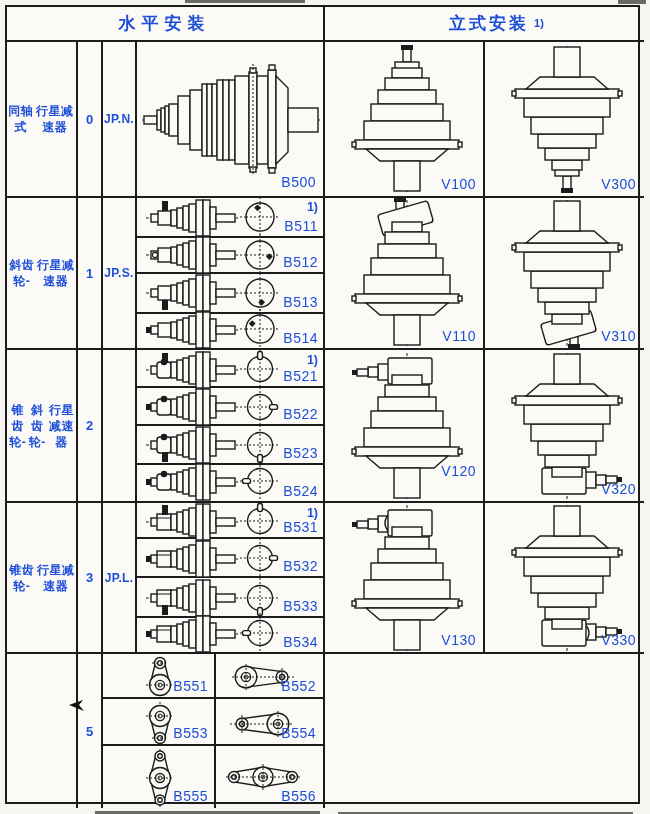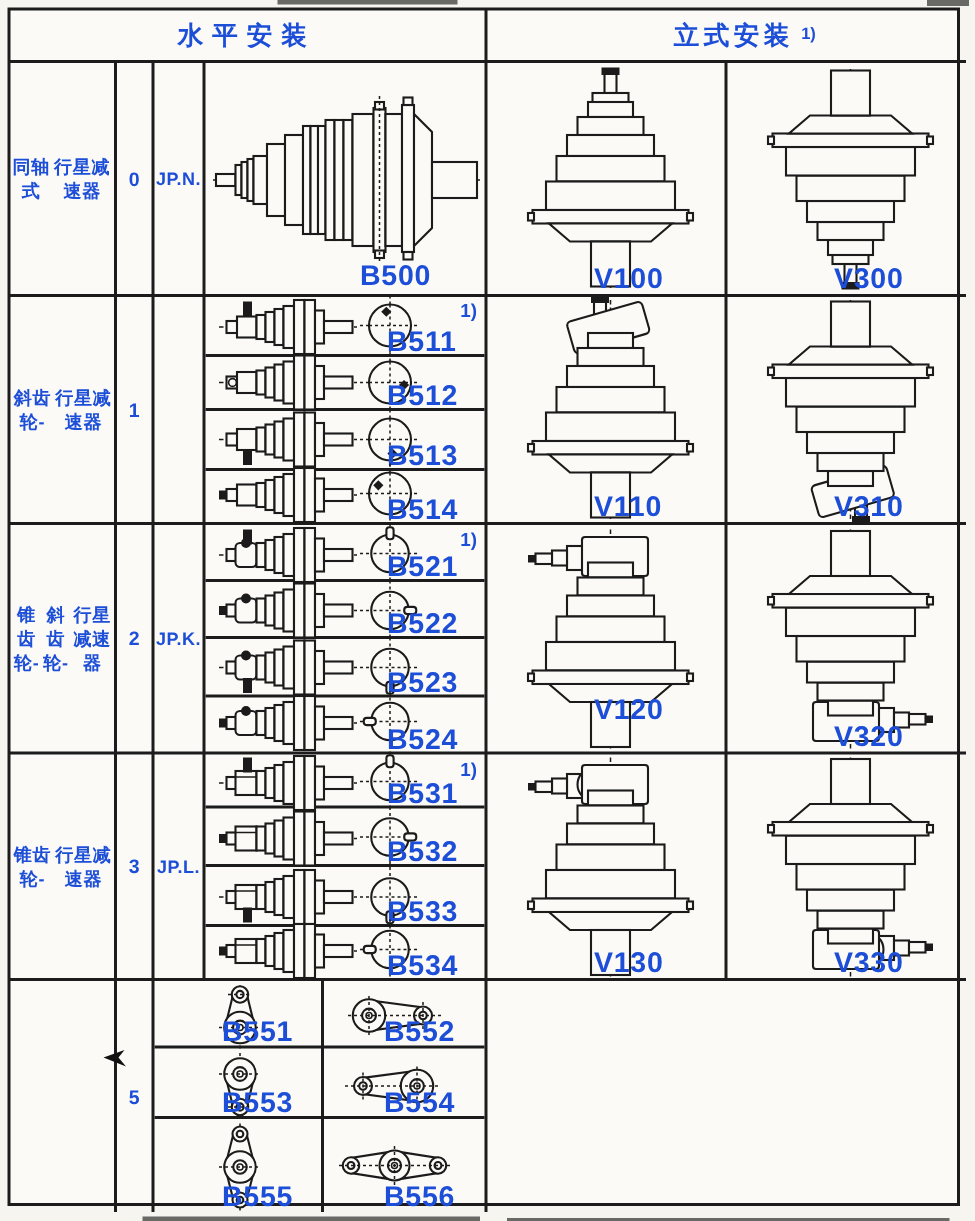--- a/index.html
+++ b/index.html
@@ -9,21 +9,21 @@
          border:2.5px solid #1c1c1c;background:#fbfaf6;box-sizing:border-box;}
   .ln{position:absolute;background:#1c1c1c;}
   .cell{position:absolute;display:flex;align-items:center;justify-content:center;}
   .colc{position:absolute;display:flex;flex-direction:row;align-items:center;justify-content:center;}
   .hdr{font-weight:bold;font-size:17px;letter-spacing:6px;}
   .hdr2{font-weight:bold;font-size:17px;letter-spacing:3px;}
   .supref{font-weight:bold;font-size:11px;vertical-align:8px;letter-spacing:0;margin-left:5px;}
   .cname{font-weight:bold;font-size:12px;line-height:16px;letter-spacing:0.5px;text-align:center;}
   .cnum{font-weight:bold;font-size:13px;}
   .ccode{font-weight:bold;font-size:12px;letter-spacing:0.3px;}
-  .lbl{position:absolute;font-weight:bold;font-size:19px;text-align:left;letter-spacing:0.5px;}
+  .lbl{position:absolute;font-weight:normal;font-size:14px;text-align:right;letter-spacing:0.5px;}
   .noteref{position:absolute;font-weight:bold;font-size:12.5px;text-align:right;}
   .draw{position:absolute;}
   .footnote{position:absolute;font-weight:bold;font-size:13px;line-height:29px;letter-spacing:0.5px;}
   .footnote .ind{padding-left:29px;}
   .artifact{position:absolute;background:#3a3a38;opacity:0.75;}
 </style>
 </head>
 <body>
 
 <div class="stage">
@@ -131,20 +131,21 @@
           <rect x="42" y="117" width="26" height="30" fill="#fbfaf6" stroke="#1b1b1b" stroke-width="1.4"></rect>
         </g>
       </svg></div>
   <div class="lbl" style="left:556px;top:176px;width:80px;">V300</div>
 
   <div class="colc cname" style="left:8px;top:198px;width:68px;height:150px;">
     <span>斜齿轮-</span>
     <span>行星减速器</span>
   </div>
   <div class="cell cnum" style="left:78px;top:198px;width:23px;height:150px;">1</div>
+  <div class="cell ccode" style="left:103px;top:198px;width:32px;height:150px;">JP.S.</div>
 
   <div class="draw" style="left:146px;top:198px;width:95px;height:40px;"><svg width="95" height="40" viewBox="0 0 95 40" style="overflow:visible">
         <line x1="0" y1="20" x2="92" y2="20" stroke="#1b1b1b" stroke-width="1" stroke-dasharray="3 2"></line>
         <rect x="5" y="16" width="8" height="8" fill="#fbfaf6" stroke="#1b1b1b" stroke-width="1.4"></rect>
         <rect x="12" y="13" width="13" height="14" fill="#fbfaf6" stroke="#1b1b1b" stroke-width="1.4"></rect>
         <rect x="25" y="12" width="6" height="16" fill="#fbfaf6" stroke="#1b1b1b" stroke-width="1.4"></rect>
         <rect x="31" y="10" width="6" height="20" fill="#fbfaf6" stroke="#1b1b1b" stroke-width="1.4"></rect>
         <rect x="37" y="8" width="6" height="24" fill="#fbfaf6" stroke="#1b1b1b" stroke-width="1.4"></rect>
         <rect x="43" y="6" width="7" height="28" fill="#fbfaf6" stroke="#1b1b1b" stroke-width="1.4"></rect>
         <rect x="50" y="2" width="7" height="36" fill="#fbfaf6" stroke="#1b1b1b" stroke-width="1.4"></rect>
@@ -276,21 +277,20 @@
         </g>
       </svg></div>
   <div class="lbl" style="left:556px;top:328px;width:80px;">V310</div>
 
   <div class="colc cname" style="left:8px;top:350px;width:68px;height:151px;">
     <span>锥齿轮-</span>
     <span>斜齿轮-</span>
     <span>行星减速器</span>
   </div>
   <div class="cell cnum" style="left:78px;top:350px;width:23px;height:151px;">2</div>
-  <div class="cell ccode" style="left:103px;top:350px;width:32px;height:151px;">JP.K.</div>
 
   <div class="draw" style="left:146px;top:350px;width:95px;height:40px;"><svg width="95" height="40" viewBox="0 0 95 40" style="overflow:visible">
         <line x1="0" y1="20" x2="92" y2="20" stroke="#1b1b1b" stroke-width="1" stroke-dasharray="3 2"></line>
         <rect x="5" y="16" width="8" height="8" fill="#fbfaf6" stroke="#1b1b1b" stroke-width="1.4"></rect>
         <rect x="11" y="12" width="14" height="16" rx="3" fill="#fbfaf6" stroke="#1b1b1b" stroke-width="1.4"></rect>
         <circle cx="18" cy="12" r="2.6" fill="#1b1b1b" stroke="#1b1b1b" stroke-width="1.4"></circle>
         <rect x="25" y="12" width="6" height="16" fill="#fbfaf6" stroke="#1b1b1b" stroke-width="1.4"></rect>
         <rect x="31" y="10" width="6" height="20" fill="#fbfaf6" stroke="#1b1b1b" stroke-width="1.4"></rect>
         <rect x="37" y="8" width="6" height="24" fill="#fbfaf6" stroke="#1b1b1b" stroke-width="1.4"></rect>
         <rect x="43" y="6" width="7" height="28" fill="#fbfaf6" stroke="#1b1b1b" stroke-width="1.4"></rect>

